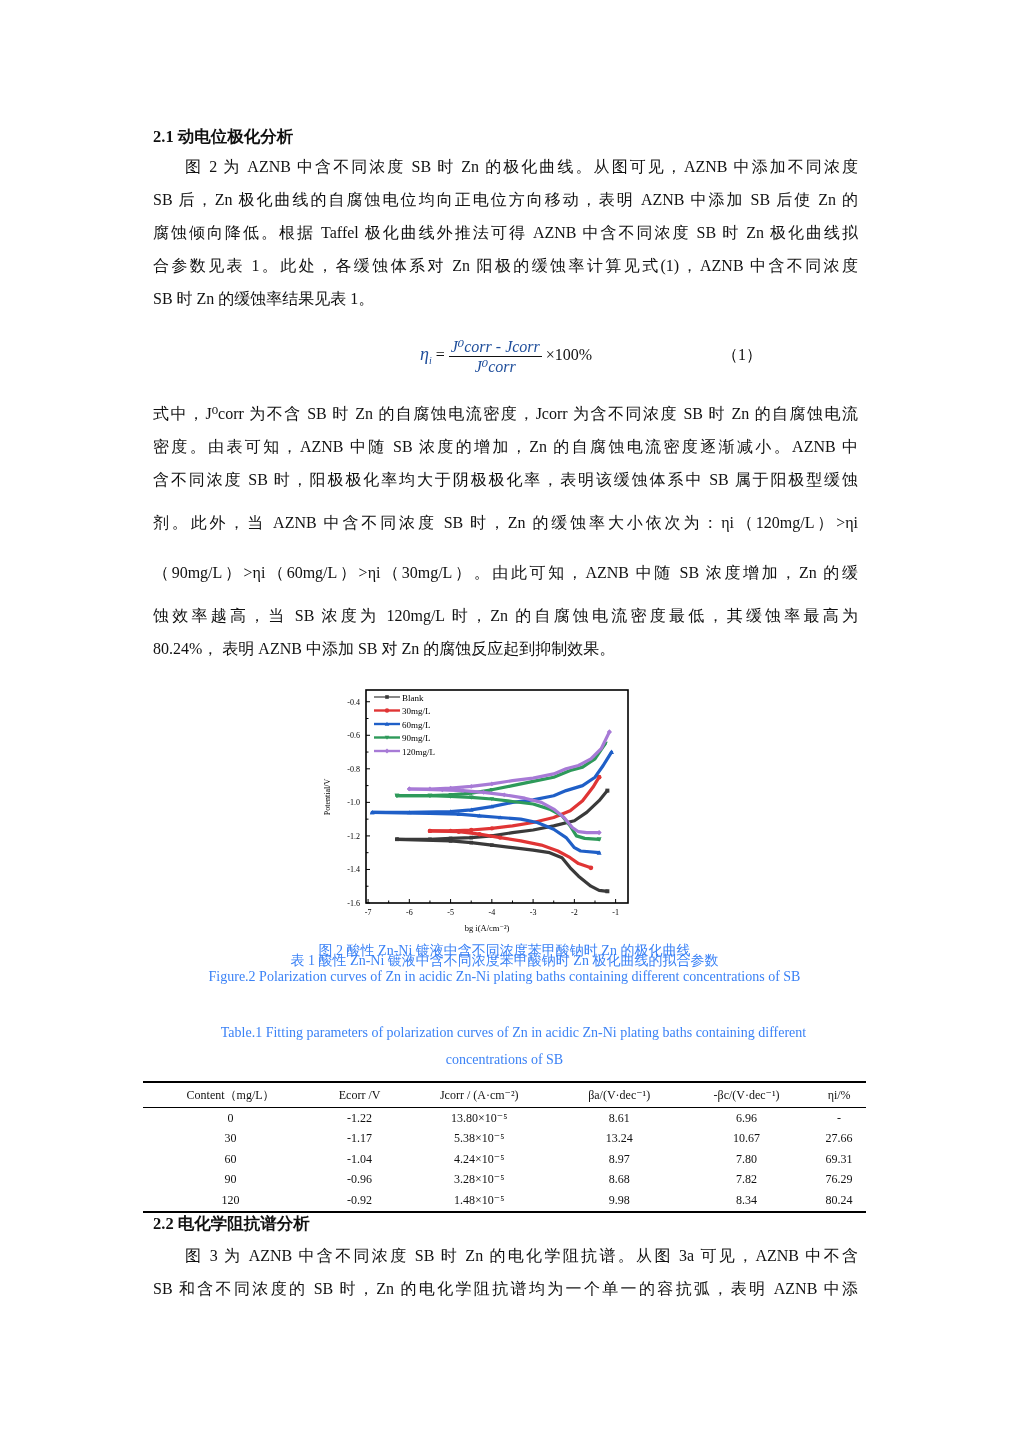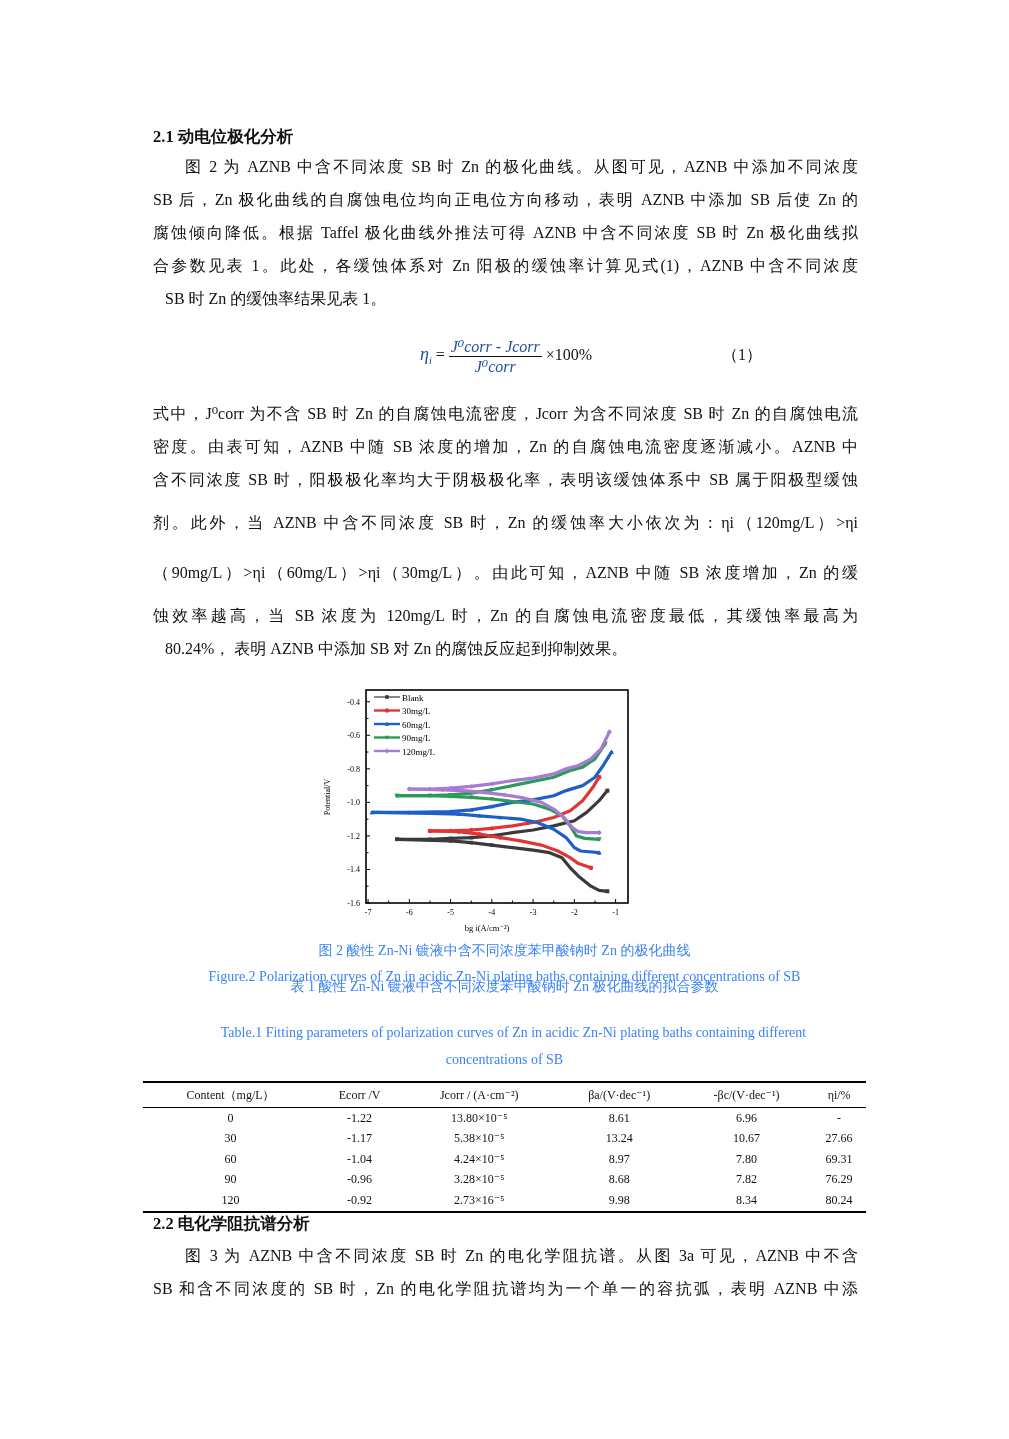--- a/index.html
+++ b/index.html
@@ -2,21 +2,21 @@
 <html><head>
 <meta charset="utf-8">
 <style>
   html,body{margin:0;padding:0;background:#ffffff;}
   body{width:1009px;height:1439px;position:relative;overflow:hidden;
        font-family:"Liberation Serif","DejaVu Serif",serif;color:#111;}
   .page{position:absolute;left:0;top:0;width:1009px;height:1092px;}
   .heading{position:absolute;left:153px;font-weight:bold;font-size:16.5px;}
   .para{position:absolute;left:153px;width:705px;font-size:16px;line-height:33px;text-align:justify;}
   .para .ln{display:block;height:33px;white-space:nowrap;text-align-last:justify;}
-  .para .ln.last{text-align-last:left;margin-left:12px;}
+  .para .ln.last{text-align-last:left;}
   .para .ln.indent{padding-left:32px;}
   .eq{position:absolute;left:420px;top:337px;font-size:16px;height:40px;}
   .eq .eta{font-style:italic;color:#1f4e9b;font-size:18px;}
   .frac{display:inline-block;vertical-align:middle;text-align:center;font-size:16px;color:#1f4e9b;font-style:italic;}
   .frac .num{border-bottom:1px solid #111;padding:0 2px;}
   .eqnum{position:absolute;left:722px;top:345px;font-size:16px;}
   .eta-inline{font-style:italic;color:#1f4e9b;}
   sub,sup{font-size:10px;}
   .caption{position:absolute;left:0;width:1009px;text-align:center;font-size:14px;color:#3b82f6;}
   table.t1{position:absolute;left:143px;top:1073px;width:723px;border-collapse:collapse;font-size:12px;margin-top:8px;}
@@ -213,21 +213,21 @@
           <polygon points="67,63.6 69.39999999999999,66 67,68.39999999999999 64.60000000000001,66" fill="#a77ad6"></polygon>
           <text x="82" y="69.5" font-size="9">120mg/L</text>
         </g>
       </g>
     <text id="ylabel" x="10" y="112" font-size="8" text-anchor="middle" transform="rotate(-90 10 112)">Potential/V</text>
     <text id="xlabel" x="167" y="246" font-size="8.5" text-anchor="middle">bg i(A/cm⁻²)</text>
   </svg>
 
   <div class="caption" style="top:942px;">图 2 酸性 Zn-Ni 镀液中含不同浓度苯甲酸钠时 Zn 的极化曲线</div>
   <div class="caption" style="top:969px;">Figure.2 Polarization curves of Zn in acidic Zn-Ni plating baths containing different concentrations of SB</div>
-  <div class="caption" style="top:978px;">表 1 酸性 Zn-Ni 镀液中含不同浓度苯甲酸钠时 Zn 极化曲线的拟合参数</div>
+  <div class="caption" style="top:952px;">表 1 酸性 Zn-Ni 镀液中含不同浓度苯甲酸钠时 Zn 极化曲线的拟合参数</div>
   <div class="caption" style="top:1025px;padding-left:9px;">Table.1 Fitting parameters of polarization curves of Zn in acidic Zn-Ni plating baths containing different</div>
   <div class="caption" style="top:1052px;">concentrations of SB</div>
 
   <table class="t1">
     <thead>
       <tr>
         <th>Content（mg/L）</th>
         <th>Ecorr /V</th>
         <th>Jcorr / (A·cm⁻²)</th>
         <th>βa/(V·dec⁻¹)</th>
@@ -264,21 +264,21 @@
           <td>90</td>
           <td>-0.96</td>
           <td>3.28×10⁻⁵</td>
           <td>8.68</td>
           <td>7.82</td>
           <td>76.29</td>
         </tr>
         <tr>
           <td>120</td>
           <td>-0.92</td>
-          <td>2.73×16⁻⁵</td>
+          <td>1.48×10⁻⁵</td>
           <td>9.98</td>
           <td>8.34</td>
           <td>80.24</td>
         </tr>
       </tbody>
   </table>
 
   <div class="heading" style="top:1213px;">2.2 电化学阻抗谱分析</div>
   <div class="para" style="top:1239px;">
     <span class="ln indent">图 3 为 AZNB 中含不同浓度 SB 时 Zn 的电化学阻抗谱。从图 3a 可见，AZNB 中不含</span>

